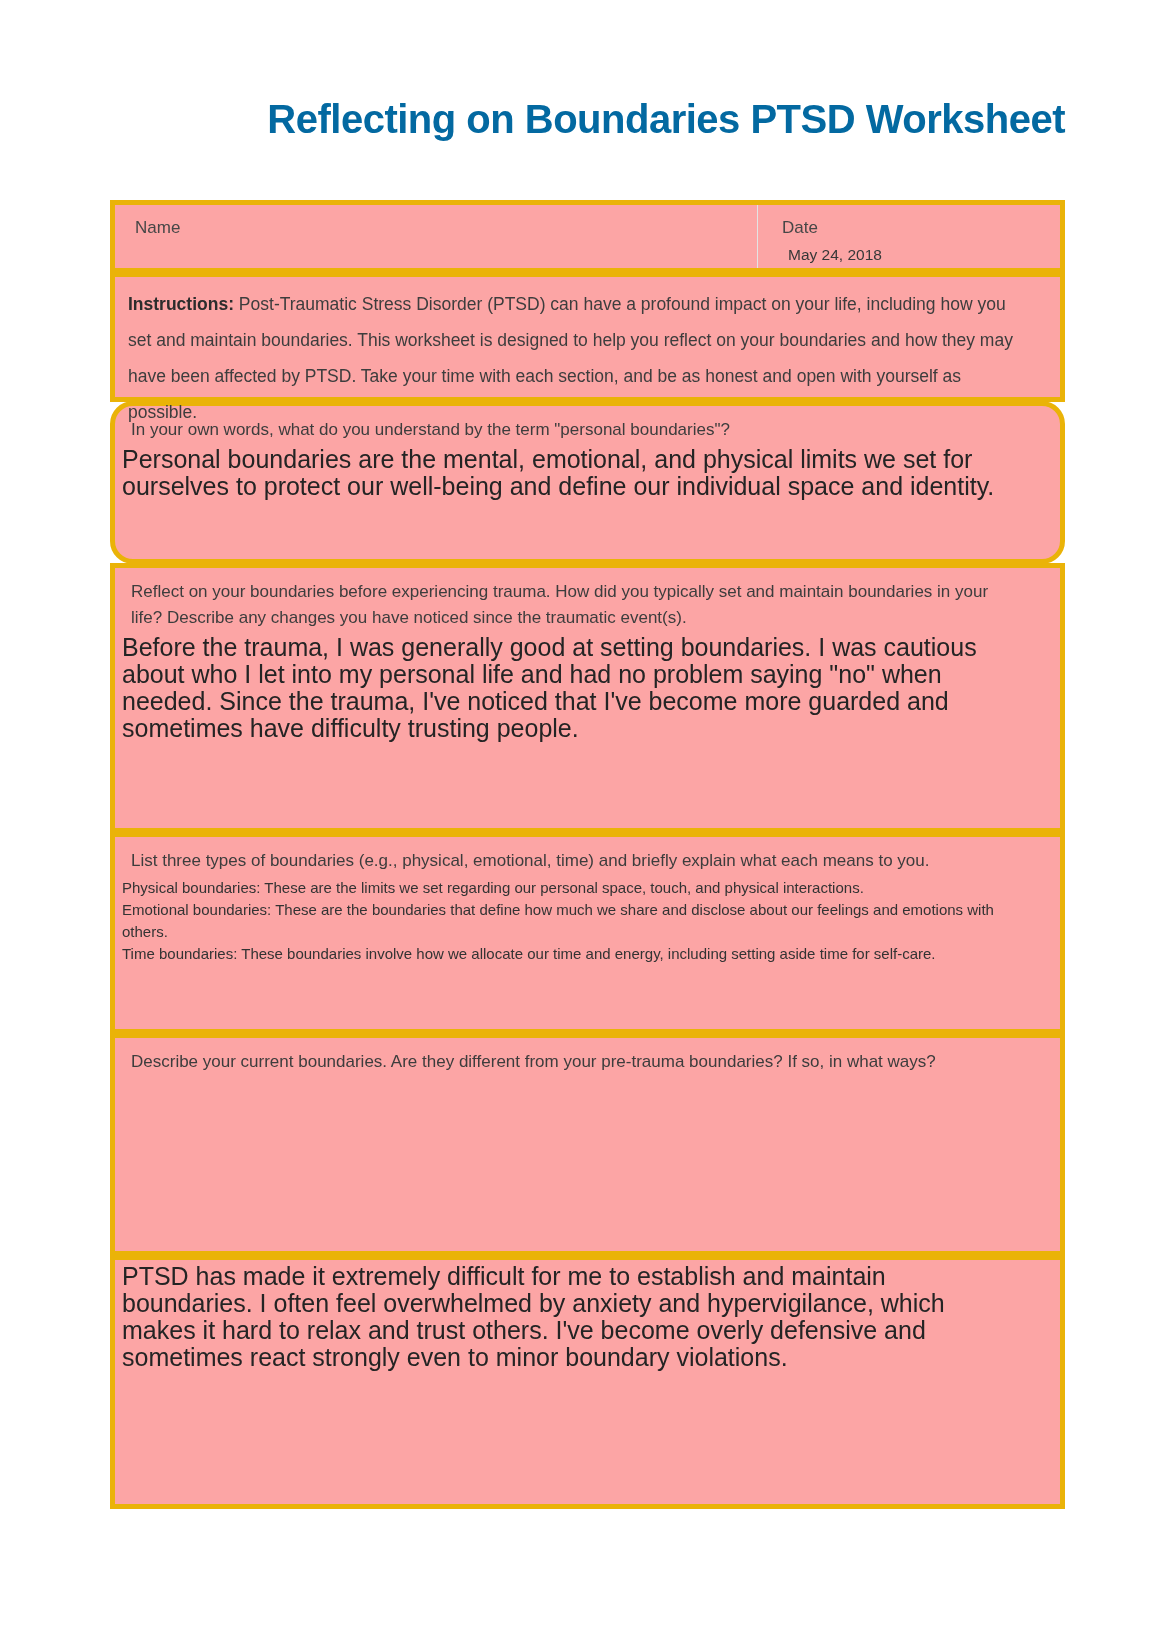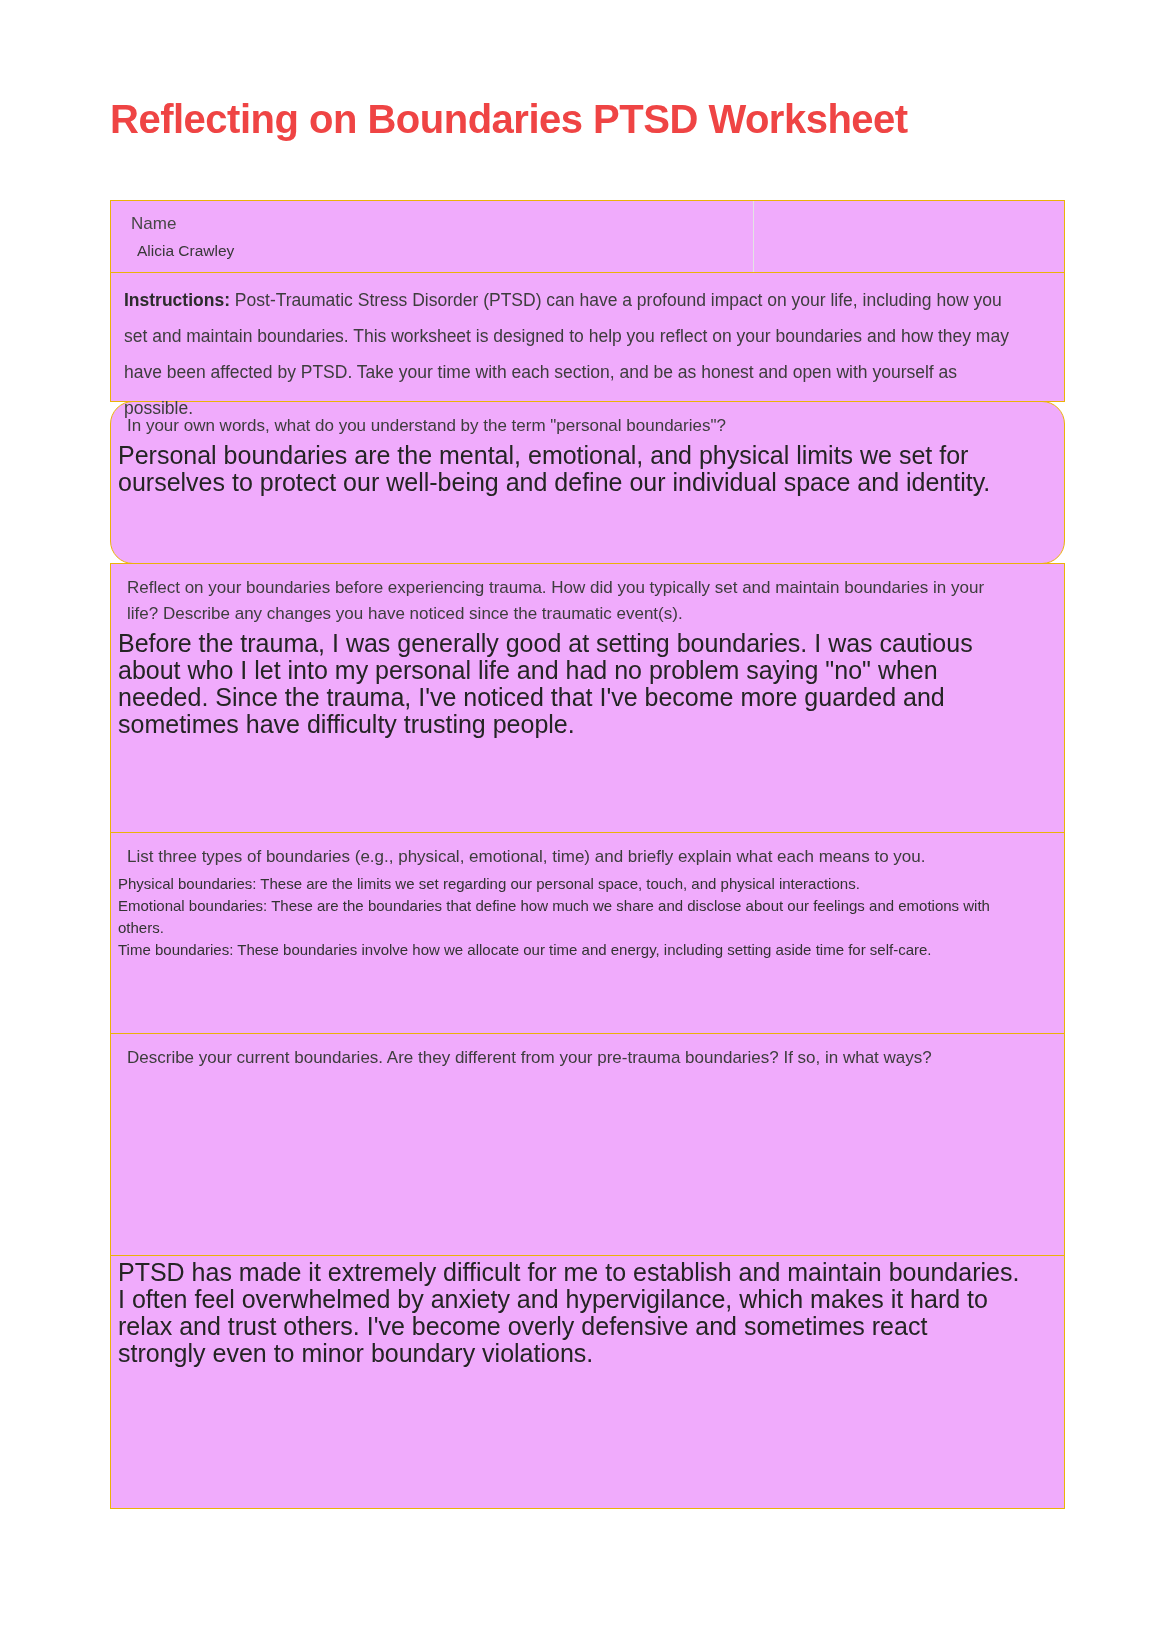--- a/index.html
+++ b/index.html
@@ -16,36 +16,36 @@
   }
   .page {
     position: relative;
     width: 1176px;
     height: 1630px;
     background: #ffffff;
   }
   .doc-title {
     margin: 96px 0 0 110px;
     width: 955px;
-    text-align: left;
+    text-align: right;
     font-size: 40px;
     line-height: 46px;
     font-weight: bold;
-    color: #ef4444;
+    color: #0369a1;
     letter-spacing: -0.5px;
   }
   .ws-table {
     margin: 58px 0 0 110px;
     width: 955px;
     box-sizing: border-box;
   }
   .ws-row {
     box-sizing: border-box;
-    border: 1px solid #eab308;
-    background: #f0abfc;
+    border: 5px solid #eab308;
+    background: #fca5a5;
     margin-top: -1px;
   }
   .ws-row.first { margin-top: 0; }
 
   
   .row-header { height: 73px; display: flex; }
   .cell-name {
     box-sizing: border-box;
     width: 643px;
     border-right: 1px solid #e3e3e3;
@@ -114,21 +114,24 @@
 
 <div class="page">
 
   <h1 class="doc-title">Reflecting on Boundaries PTSD Worksheet</h1>
 
   <div class="ws-table">
 
     <div class="ws-row row-header first">
       <div class="cell-name">
         <div class="field-label">Name</div>
-        <div class="field-value">Alicia Crawley</div>
+      </div>
+      <div class="cell-date">
+        <div class="field-label">Date</div>
+        <div class="field-value">May 24, 2018</div>
       </div>
     </div>
 
     <div class="ws-row row-instructions">
       <span class="instructions-label">Instructions:</span>
       <span>Post-Traumatic Stress Disorder (PTSD) can have a profound impact on your life, including how you set and maintain boundaries. This worksheet is designed to help you reflect on your boundaries and how they may have been affected by PTSD. Take your time with each section, and be as honest and open with yourself as possible.</span>
     </div>
 
     <div class="ws-row row-q1">
       <div class="q-prompt">In your own words, what do you understand by the term "personal boundaries"?</div>

